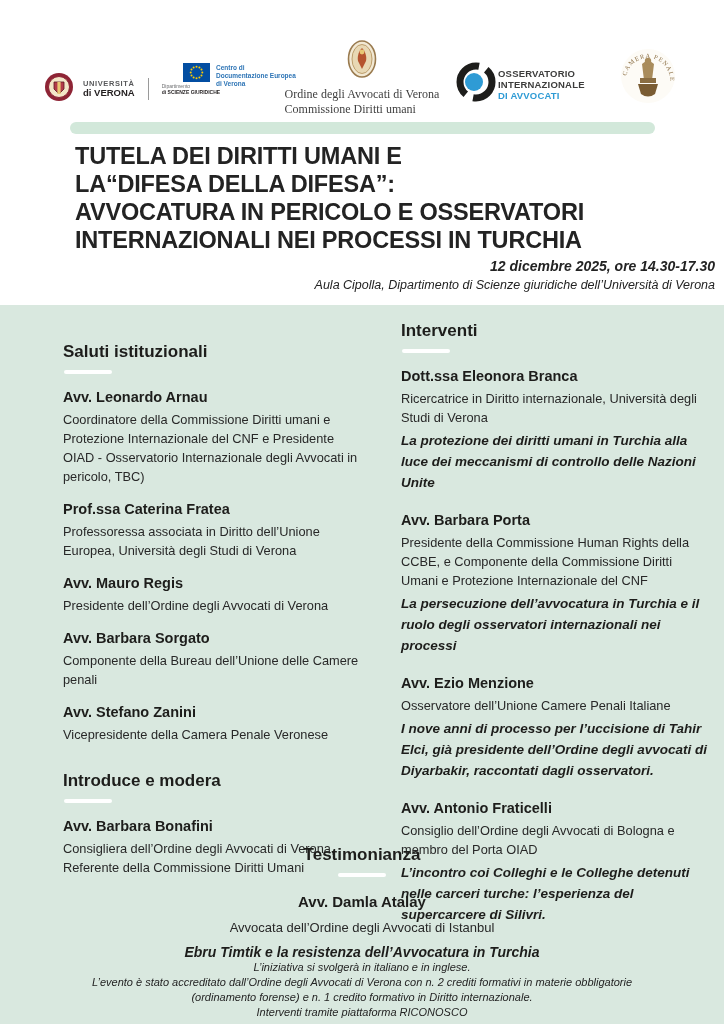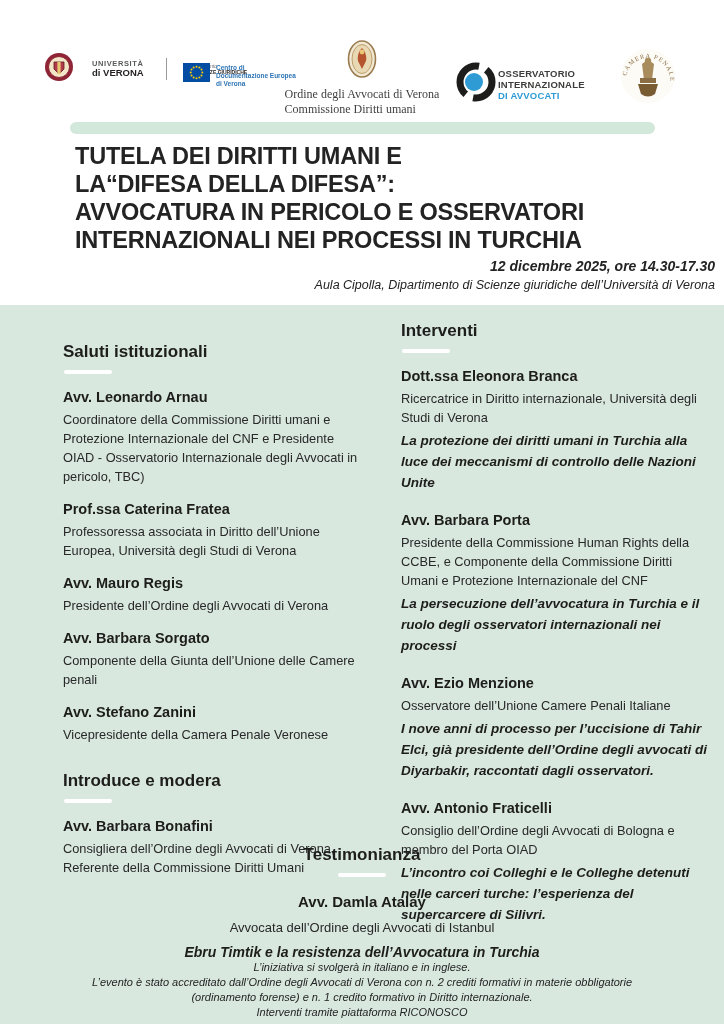--- a/index.html
+++ b/index.html
@@ -4,21 +4,21 @@
 <style>
   html,body{margin:0;padding:0;background:#ffffff;}
   .poster{
     position:relative; width:724px; height:1024px; overflow:hidden;
     background:#ffffff; color:#1e1e1c;
     font-family:"Liberation Sans", sans-serif;
   }
   
   .logos{position:absolute;top:0;left:0;width:724px;height:120px;}
   .logo{position:absolute;display:flex;align-items:center;}
-  .logo-univr{left:44px;top:52px;gap:18px;}
+  .logo-univr{left:44px;top:72px;gap:9px;}
   .univr-text{display:flex;flex-direction:column;line-height:1.05;}
   .univr-l1{font-size:7.5px;letter-spacing:.6px;color:#58595b;font-weight:600;}
   .univr-l2{font-size:9.5px;font-weight:800;color:#231f20;}
   .univr-divider{width:1px;height:22px;background:#9a9a9a;margin:0 4px;}
   .univr-dept{display:flex;flex-direction:column;line-height:1.2;}
   .univr-d1{font-size:5px;color:#6d6e70;}
   .univr-d2{font-size:5px;font-weight:700;color:#231f20;}
   .logo-cde{left:183px;top:63px;gap:6px;align-items:flex-start;}
   .cde-text{display:flex;flex-direction:column;line-height:1.25;padding-top:1px;}
   .cde-line{font-size:6.5px;font-weight:700;color:#2e75b6;}
@@ -194,21 +194,21 @@
         <div class="entry">
           <div class="speaker-name">Prof.ssa Caterina Fratea</div>
           <div class="speaker-role">Professoressa associata in Diritto dell’Unione Europea, Università degli Studi di Verona</div>
         </div>
         <div class="entry">
           <div class="speaker-name">Avv. Mauro Regis</div>
           <div class="speaker-role">Presidente dell’Ordine degli Avvocati di Verona</div>
         </div>
         <div class="entry">
           <div class="speaker-name">Avv. Barbara Sorgato</div>
-          <div class="speaker-role">Componente della Giunta dell’Unione delle Camere penali</div>
+          <div class="speaker-role">Componente della Bureau dell’Unione delle Camere penali</div>
         </div>
         <div class="entry">
           <div class="speaker-name">Avv. Stefano Zanini</div>
           <div class="speaker-role">Vicepresidente della Camera Penale Veronese</div>
         </div>
 
         <div class="section-intro">
           <div class="section-heading">Introduce e modera</div>
           <div class="heading-underline"></div>
           <div class="entry">

